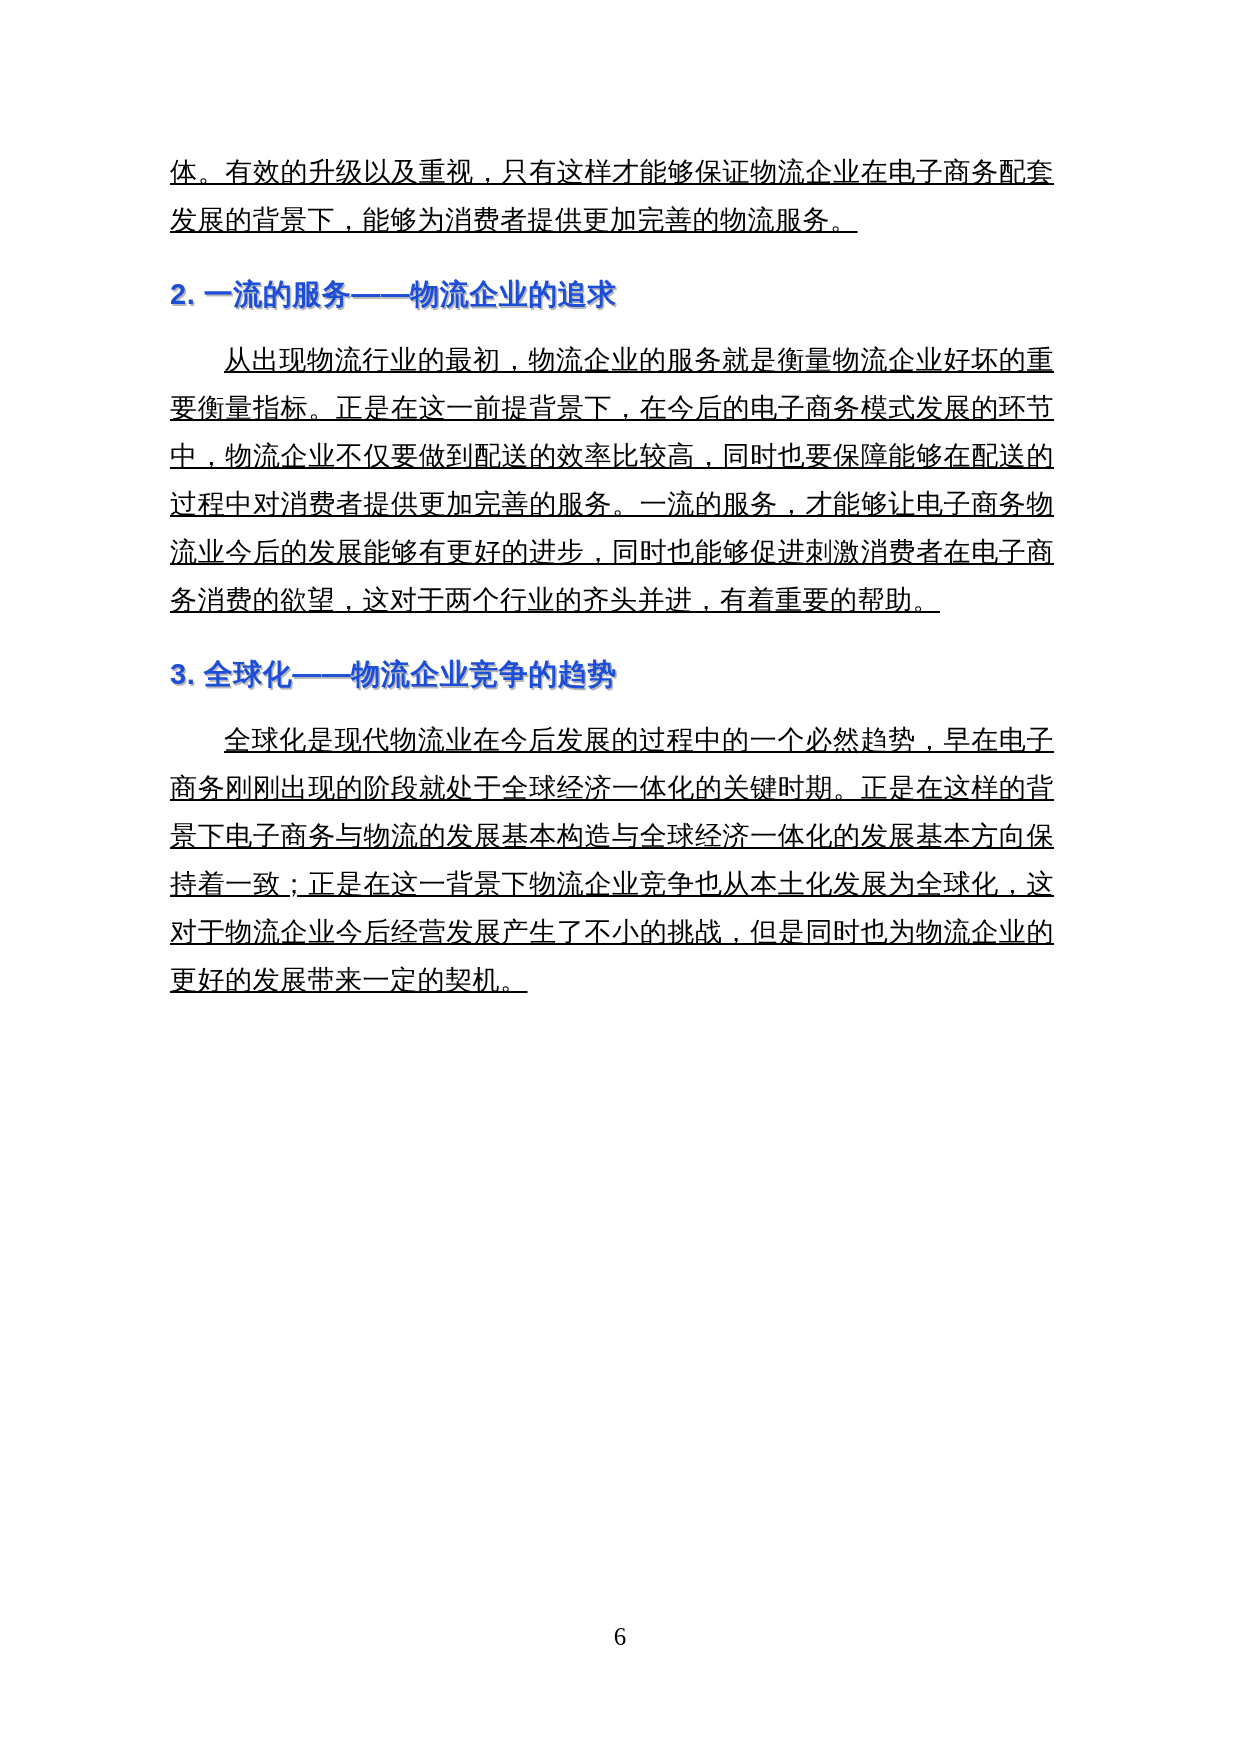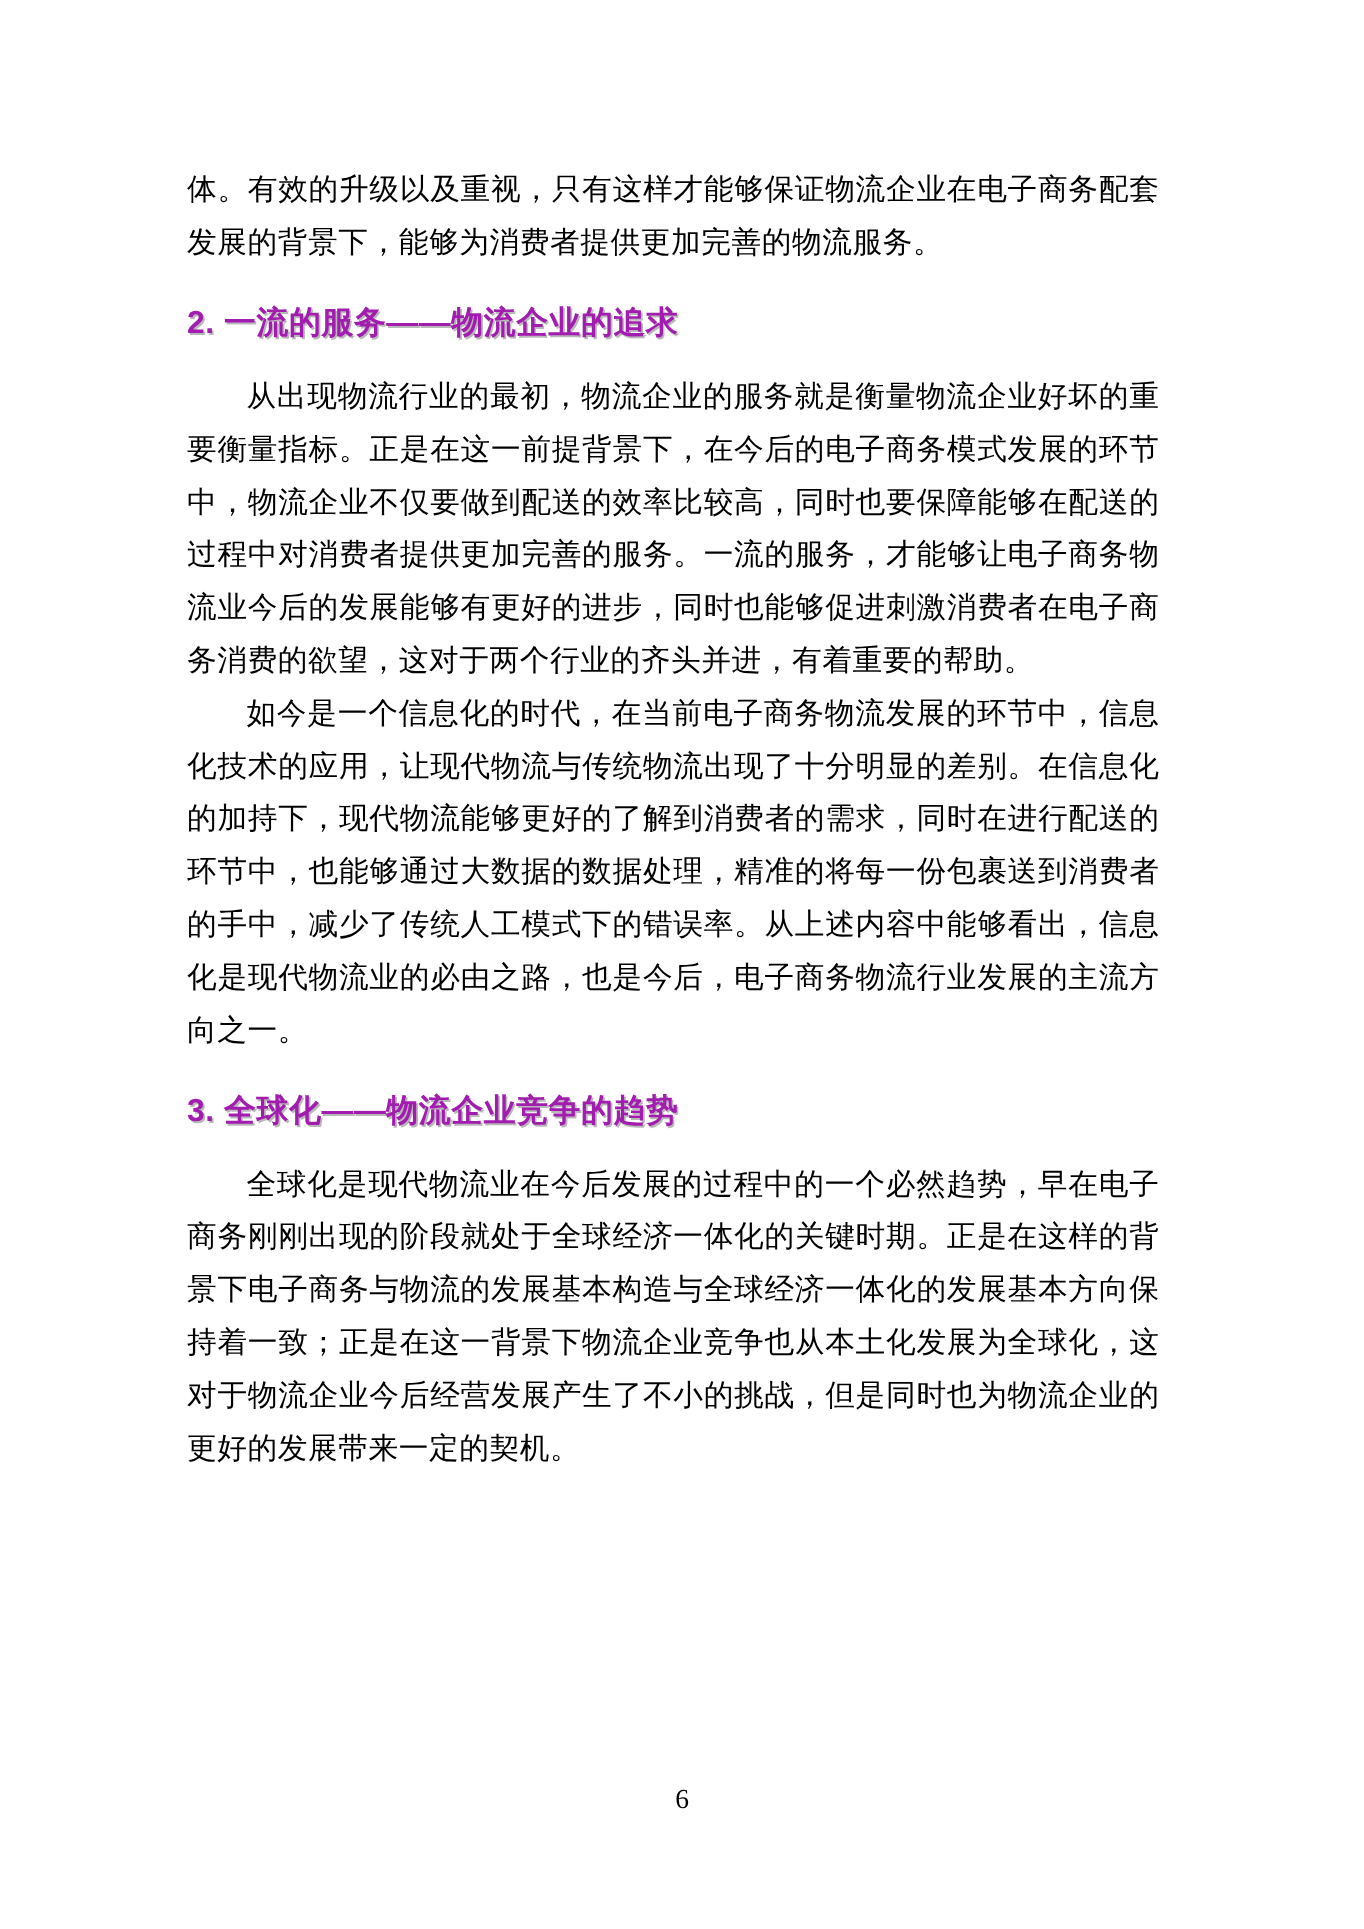--- a/index.html
+++ b/index.html
@@ -21,31 +21,32 @@
     left: 170px;
     top: 148px;
     width: 884px;
   }
   .body-para {
     font-size: 27px;
     line-height: 48px;
     text-align: justify;
     margin: 0;
     letter-spacing: 0.5px;
+    text-decoration: underline;
   }
   .indent {
     text-indent: 2em;
   }
   .section-heading {
     font-family: "Liberation Sans", "DejaVu Sans", sans-serif;
     font-size: 29px;
     font-weight: 900;
     line-height: 40px;
     margin: 30px 0 22px 0;
-    color: #a21caf;
+    color: #1d4ed8;
     text-shadow: 1.5px 1.5px 0 rgba(0,0,0,0.28);
     letter-spacing: 0.5px;
   }
   .page-number {
     position: absolute;
     top: 1622px;
     left: 0;
     width: 1240px;
     text-align: center;
     font-size: 25px;
@@ -58,21 +59,20 @@
 <body>
 
 <div class="page">
   <div class="content">
 
     <p class="body-para">体。有效的升级以及重视，只有这样才能够保证物流企业在电子商务配套发展的背景下，能够为消费者提供更加完善的物流服务。</p>
 
     <h2 class="section-heading">2. 一流的服务——物流企业的追求</h2>
     <p class="body-para indent">从出现物流行业的最初，物流企业的服务就是衡量物流企业好坏的重要衡量指标。正是在这一前提背景下，在今后的电子商务模式发展的环节中，物流企业不仅要做到配送的效率比较高，同时也要保障能够在配送的过程中对消费者提供更加完善的服务。一流的服务，才能够让电子商务物流业今后的发展能够有更好的进步，同时也能够促进刺激消费者在电子商务消费的欲望，这对于两个行业的齐头并进，有着重要的帮助。</p>
 
-    <p class="body-para indent">如今是一个信息化的时代，在当前电子商务物流发展的环节中，信息化技术的应用，让现代物流与传统物流出现了十分明显的差别。在信息化的加持下，现代物流能够更好的了解到消费者的需求，同时在进行配送的环节中，也能够通过大数据的数据处理，精准的将每一份包裹送到消费者的手中，减少了传统人工模式下的错误率。从上述内容中能够看出，信息化是现代物流业的必由之路，也是今后，电子商务物流行业发展的主流方向之一。</p>
 
     <h2 class="section-heading">3. 全球化——物流企业竞争的趋势</h2>
     <p class="body-para indent">全球化是现代物流业在今后发展的过程中的一个必然趋势，早在电子商务刚刚出现的阶段就处于全球经济一体化的关键时期。正是在这样的背景下电子商务与物流的发展基本构造与全球经济一体化的发展基本方向保持着一致；正是在这一背景下物流企业竞争也从本土化发展为全球化，这对于物流企业今后经营发展产生了不小的挑战，但是同时也为物流企业的更好的发展带来一定的契机。</p>
 
   </div>
 
   <div class="page-number">6</div>
 </div>
 
 </body></html>

